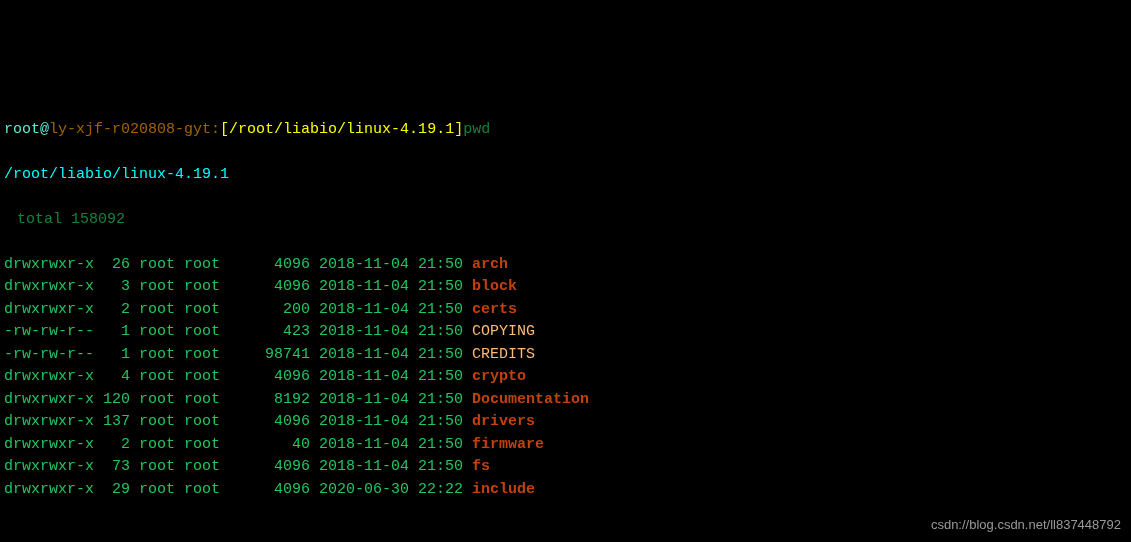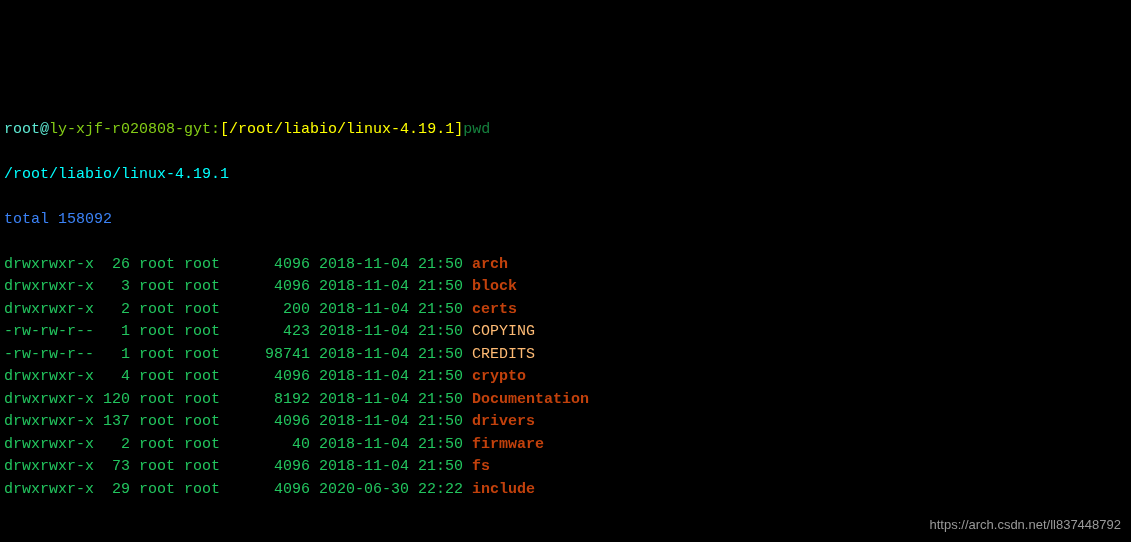--- a/index.html
+++ b/index.html
@@ -13,25 +13,25 @@
       font-size: 15px;
       line-height: 1.5;
       color: #00ffff;
       padding: 6px 4px;
       width: 1131px;
       height: 542px;
       position: relative;
       white-space: pre;
     }
     .prompt-user { color: #5eead4; }
-    .prompt-host { color: #84cc16; }
+    .prompt-host { color: #a16207; }
     .prompt-path { color: #ffff00; }
     .prompt-cwd { color: #00ffff; }
     .cmd { color: #15803d; }
-    .total { color: #3b82f6; }
+    .total { color: #15803d; margin-left: 13px; }
     .perms { color: #22c55e; }
     .dir-name { color: #c2410c; font-weight: bold; }
     .file-name { color: #fdba74; }
     .line { display: block; }
     .watermark {
       position: absolute;
       bottom: 8px;
       right: 10px;
       color: #999999;
       font-family: Arial, sans-serif;
@@ -44,16 +44,16 @@
 
 
 
 <div>
 <span class="line"><span class="prompt-user">root</span><span class="prompt-user">@</span><span class="prompt-host">ly-xjf-r020808-gyt</span><span class="prompt-host">:</span><span class="prompt-path">[</span><span class="prompt-path">/root/liabio/linux-4.19.1</span><span class="prompt-path">]</span><span class="cmd">pwd</span></span>
 <span class="line prompt-cwd">/root/liabio/linux-4.19.1</span>
 <span class="line total">total 158092</span>
 <div id="listing"><span class="line"><span class="perms">drwxrwxr-x</span><span class="perms">  26 root root      4096 2018-11-04 21:50 </span><span class="dir-name">arch</span></span><span class="line"><span class="perms">drwxrwxr-x</span><span class="perms">   3 root root      4096 2018-11-04 21:50 </span><span class="dir-name">block</span></span><span class="line"><span class="perms">drwxrwxr-x</span><span class="perms">   2 root root       200 2018-11-04 21:50 </span><span class="dir-name">certs</span></span><span class="line"><span class="perms">-rw-rw-r--</span><span class="perms">   1 root root       423 2018-11-04 21:50 </span><span class="file-name">COPYING</span></span><span class="line"><span class="perms">-rw-rw-r--</span><span class="perms">   1 root root     98741 2018-11-04 21:50 </span><span class="file-name">CREDITS</span></span><span class="line"><span class="perms">drwxrwxr-x</span><span class="perms">   4 root root      4096 2018-11-04 21:50 </span><span class="dir-name">crypto</span></span><span class="line"><span class="perms">drwxrwxr-x</span><span class="perms"> 120 root root      8192 2018-11-04 21:50 </span><span class="dir-name">Documentation</span></span><span class="line"><span class="perms">drwxrwxr-x</span><span class="perms"> 137 root root      4096 2018-11-04 21:50 </span><span class="dir-name">drivers</span></span><span class="line"><span class="perms">drwxrwxr-x</span><span class="perms">   2 root root        40 2018-11-04 21:50 </span><span class="dir-name">firmware</span></span><span class="line"><span class="perms">drwxrwxr-x</span><span class="perms">  73 root root      4096 2018-11-04 21:50 </span><span class="dir-name">fs</span></span><span class="line"><span class="perms">drwxrwxr-x</span><span class="perms">  29 root root      4096 2020-06-30 22:22 </span><span class="dir-name">include</span></span></div>
 </div>
 
-<div class="watermark">https://arch.csdn.net/ll837448792</div>
+<div class="watermark">csdn://blog.csdn.net/ll837448792</div>
 
 
 
 
 </body></html>

